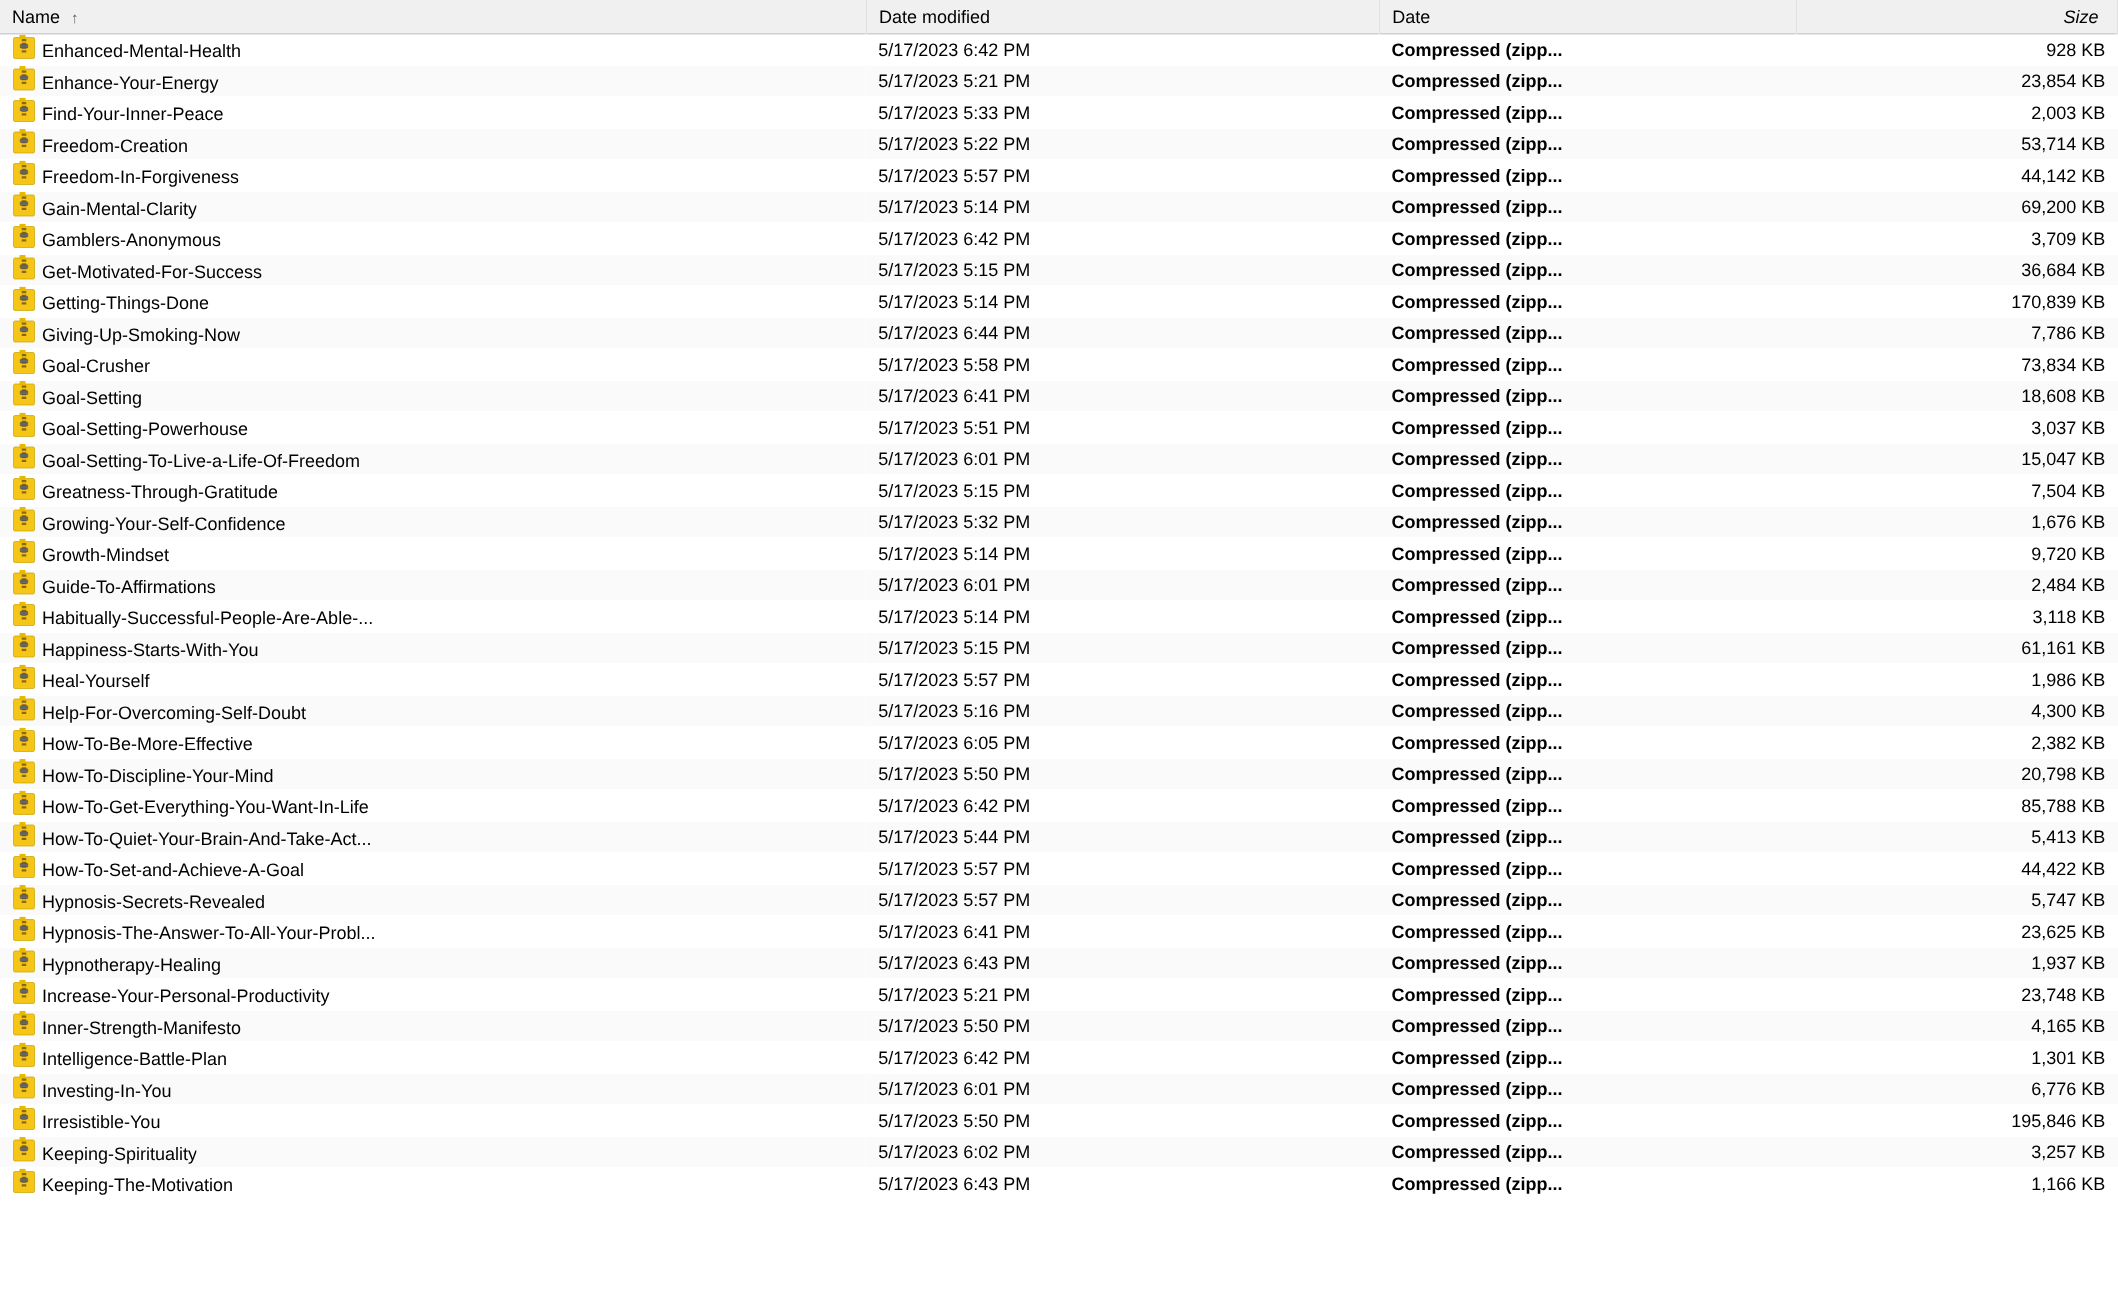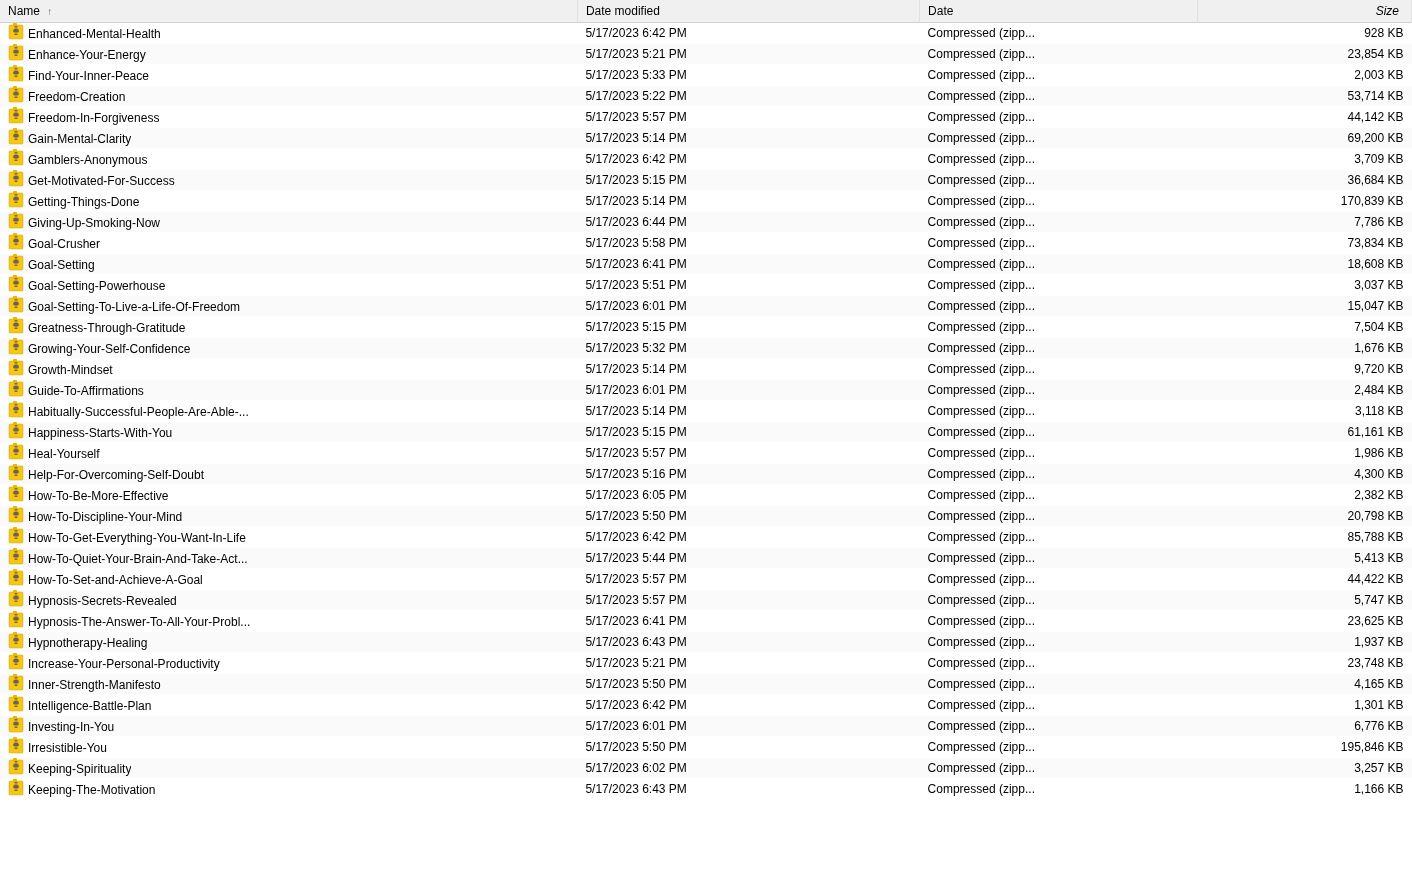--- a/index.html
+++ b/index.html
@@ -59,21 +59,21 @@
       padding: 2px 8px;
       white-space: nowrap;
       overflow: hidden;
       text-overflow: ellipsis;
       font-size: 12px;
       color: #000;
       vertical-align: middle;
     }
     td.size-col { text-align: right; color: #000; }
     td.date-col { color: #000; }
-    td.type-col { color: #000; }
+    td.type-col { color: #000; font-weight: bold; }
     .file-icon {
       display: inline-block;
       width: 16px;
       height: 16px;
       margin-right: 4px;
       vertical-align: middle;
       position: relative;
       top: -1px;
     }
     .zip-icon {

